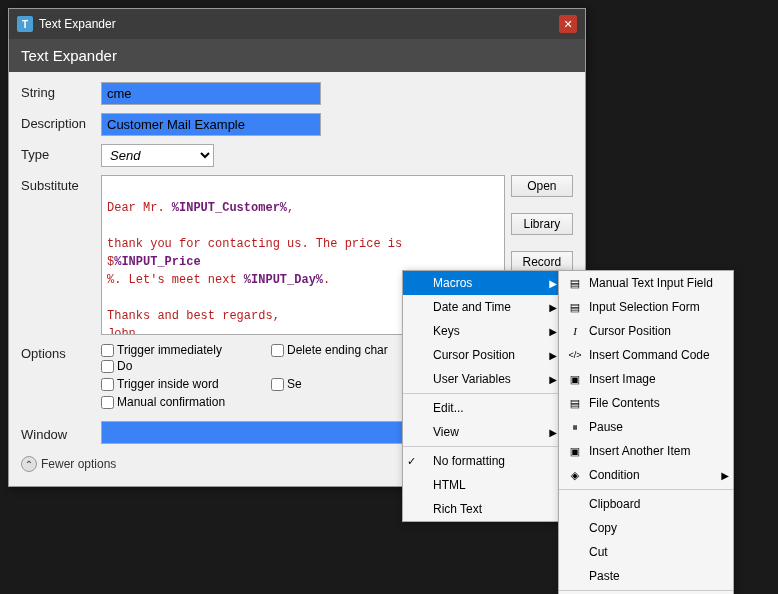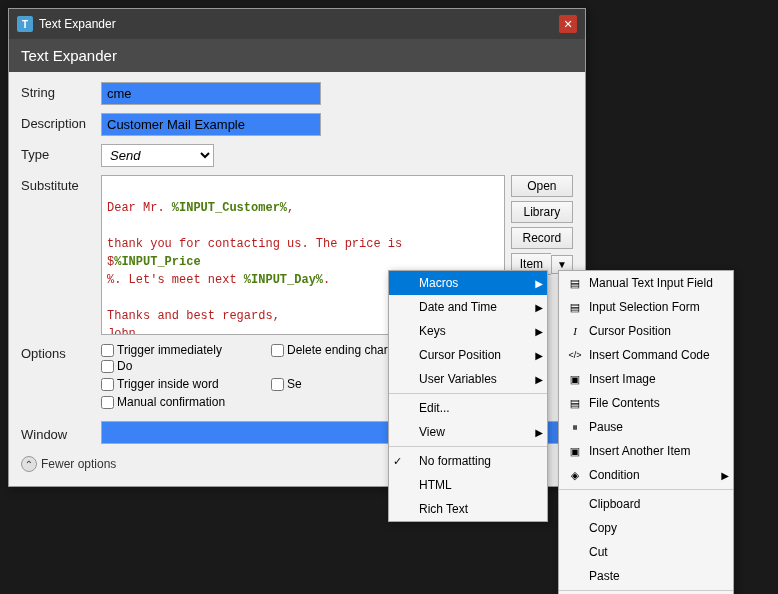--- a/index.html
+++ b/index.html
@@ -127,26 +127,26 @@
       background: #fff;
       padding: 5px;
       font-size: 12px;
       font-family: 'Courier New', monospace;
       overflow-y: auto;
       white-space: pre-wrap;
       line-height: 1.5;
     }
 
     .substitute-text .normal { color: #b91c1c; }
-    .substitute-text .macro { color: #4d7c0f; font-weight: bold; }
+    .substitute-text .macro { color: #701a75; font-weight: bold; }
 
     .side-buttons {
       display: flex;
       flex-direction: column;
-      gap: 4px;
+      gap: 16px;
     }
 
     .btn {
       padding: 3px 10px;
       border: 1px solid #aaa;
       background: linear-gradient(to bottom, #f8f8f8, #e8e8e8);
       cursor: pointer;
       font-size: 12px;
       min-width: 60px;
       text-align: center;
@@ -292,21 +292,21 @@
       font-size: 10px;
     }
 
     .menu-label {
       flex: 1;
     }
 
     
     .main-context {
       top: 270px;
-      left: 388px;
+      left: 402px;
     }
 
     
     .macros-context {
       top: 270px;
       left: 558px;
     }
   </style>
 </head>
 <body>

